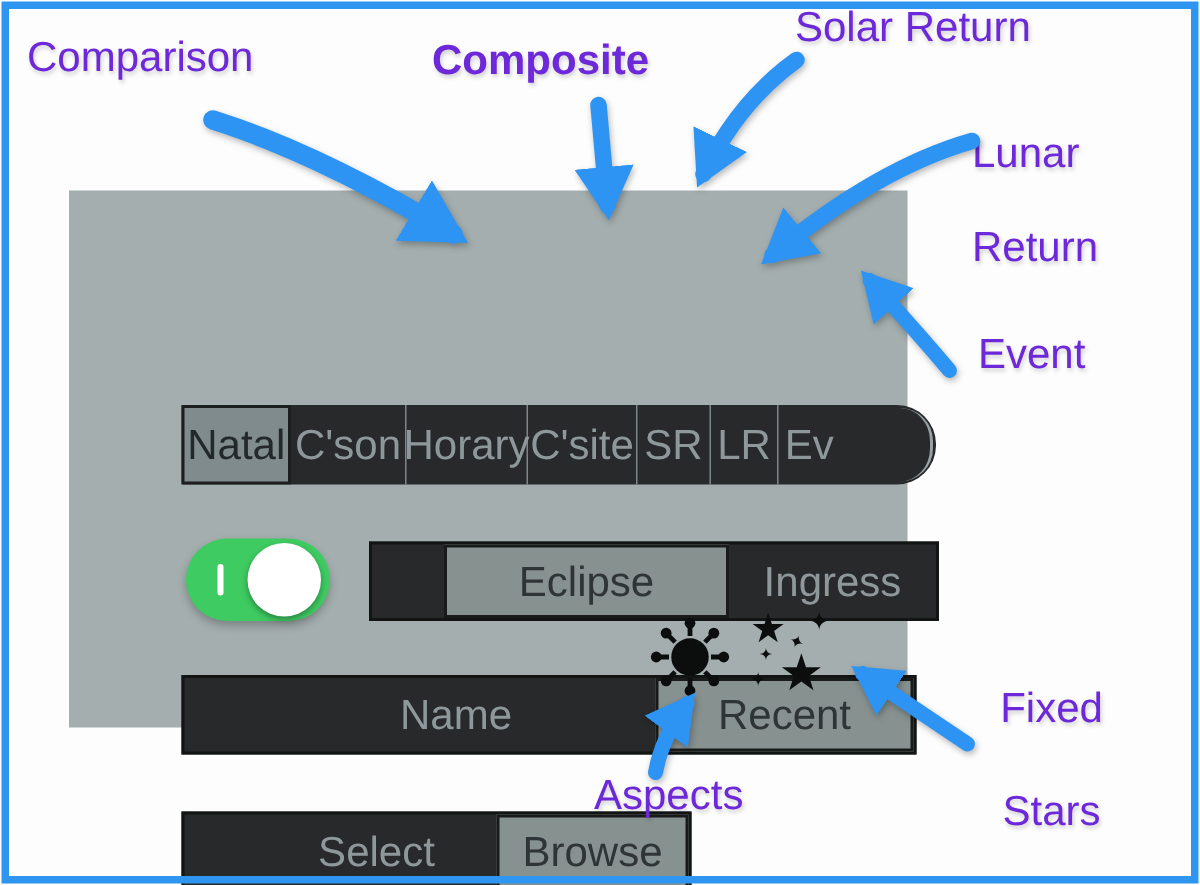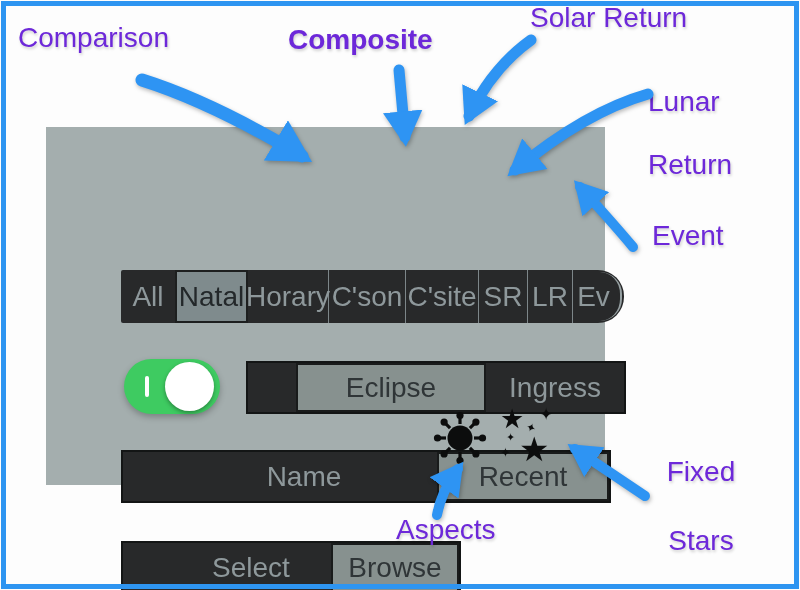--- a/index.html
+++ b/index.html
@@ -91,24 +91,23 @@
 </style>
 </head>
 <body>
 
 <div id="canvas">
   <div class="frame"></div>
 
   <div class="panel">
 
     <div class="segctl" id="chart-type">
-      <div class="seg" style="width:54px">All</div>
       <div class="seg sel" style="width:73px">Natal</div>
+      <div class="seg div-after" style="width:77px">C'son</div>
       <div class="seg div-after" style="width:81px">Horary</div>
-      <div class="seg div-after" style="width:77px">C'son</div>
       <div class="seg div-after" style="width:73px">C'site</div>
       <div class="seg div-after" style="width:49px">SR</div>
       <div class="seg div-after" style="width:45px">LR</div>
       <div class="seg" style="width:51px; padding-right:10px">Ev</div>
       <div class="end-arc"></div>
     </div>
 
     <div class="toggle">
       <div class="on-bar"></div>
       <div class="knob"></div>

